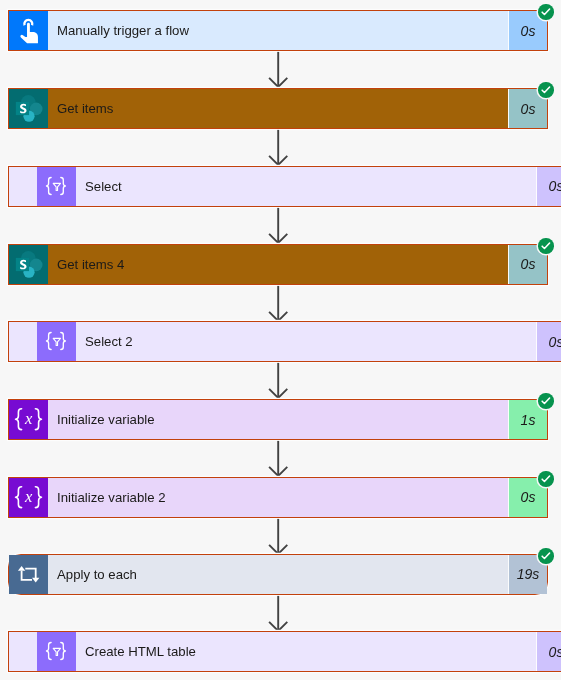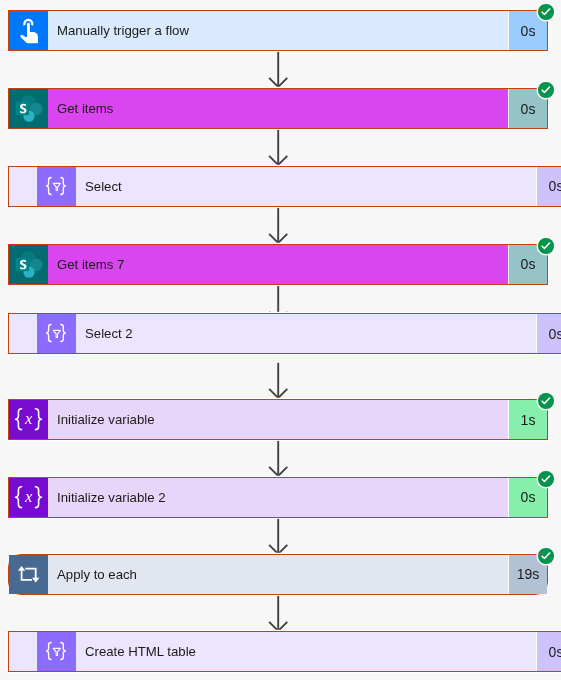--- a/index.html
+++ b/index.html
@@ -6,21 +6,21 @@
   html,body{margin:0;padding:0;}
   body{
     width:561px;height:680px;overflow:hidden;
     background:#f7f7f7;
     font-family:"Liberation Sans",sans-serif;
   }
   #flow{position:relative;width:561px;height:680px;}
 
   .step{position:absolute;left:0;width:561px;height:41px;}
   .step.s0{top:10.0px}  .step.s1{top:88.0px}  .step.s2{top:165.8px}
-  .step.s3{top:243.8px}  .step.s4{top:313px}  .step.s5{top:399.0px}
+  .step.s3{top:243.8px}  .step.s4{top:321.0px}  .step.s5{top:399.0px}
   .step.s6{top:476.8px}  .step.s7{top:553.8px}  .step.s8{top:631.3px}
 
   .connector{position:absolute;left:0;width:561px;height:38px;}
   .connector.c1{top:51.0px}  .connector.c2{top:129.0px}  .connector.c3{top:206.8px}
   .connector.c4{top:284.8px}  .connector.c5{top:362.0px}  .connector.c6{top:440.0px}
   .connector.c7{top:517.8px}  .connector.c8{top:594.8px}
 
   .card{
     position:absolute;left:8px;top:0;width:538px;height:39px;
     border:1px solid #c2410c;
@@ -28,37 +28,37 @@
     display:flex;align-items:flex-end;
   }
   .card-inner{display:flex;align-items:stretch;width:100%;overflow:hidden;}
   .icon-box{width:39px;height:39px;flex:0 0 39px;position:relative;overflow:hidden;}
   .icon-box svg{display:block;position:absolute;left:-1px;top:-1px;}
   .card-body{flex:1 1 auto;display:flex;align-items:center;min-width:0;}
   .card-title{font-size:13.2px;color:#1b1a19;padding-left:9px;white-space:nowrap;
               overflow:hidden;text-overflow:ellipsis;}
   .duration{width:38px;flex:0 0 38px;border-left:1px solid rgba(255,255,255,0.95);
             display:flex;align-items:center;justify-content:center;
-            font-size:14px;color:#1b1a19;}
+            font-size:14px;color:#1b1a19;font-style:italic;}
 
   .status{position:absolute;right:-6.6px;top:-6.7px;width:15.4px;height:15.4px;border-radius:50%;
           background:#06934e;box-shadow:0 0 0 1.5px #f7f7f7;
           display:flex;align-items:center;justify-content:center;}
   .status svg{display:block;}
 
   
   .arrow-line{stroke:#424242;}
 
   
   .t-trigger   .icon-box{background:#0078fb;}
   .t-trigger   .card    {background:#d9eafe;}
   .t-trigger   .duration{background:#99cbfd;}
 
   .t-sharepoint .icon-box{background:#036c70;}
-  .t-sharepoint .card    {background:#d946ef;}
+  .t-sharepoint .card    {background:#a16207;}
   .t-sharepoint .duration{background:#95c3c7;}
 
   .t-dataop    .icon-box{background:#8c6cfc;}
   .t-dataop    .card    {background:#ebe5fe;padding-left:28px;}
   .t-dataop    .duration{background:#cec2fd;}
 
   .t-variables .icon-box{background:#770bd2;}
   .t-variables .card    {background:#e8d6fa;}
   .t-variables .duration{background:#86efac;}
 
@@ -169,21 +169,21 @@
         <div class="icon-box">
           <svg width="39" height="39" viewBox="0 0 39 39">
           <circle cx="20.3" cy="14.4" r="7.3" fill="#08797f"></circle>
           <circle cx="28.2" cy="20.9" r="6.3" fill="#14868e"></circle>
           <circle cx="21.0" cy="28.2" r="5.6" fill="#28b3c4"></circle>
           <rect x="7.84" y="13.9" width="13.2" height="13.2" fill="#038387"></rect>
           <path fill="#fff" d="M15.5 15.85c-2.05 0-3.45 1.1-3.45 2.76 0 1.33.82 2.19 2.62 2.87 1.32.5 1.71.82 1.71 1.37 0 .57-.55.95-1.42.95-.98 0-2.04-.37-2.78-.95v1.9c.66.39 1.68.61 2.73.61 2.2 0 3.62-1.13 3.62-2.84 0-1.37-.79-2.17-2.64-2.88-1.27-.49-1.66-.8-1.66-1.34 0-.53.49-.88 1.32-.88.87 0 1.8.3 2.47.8v-1.78c-.63-.32-1.47-.59-2.52-.59z"></path>
         </svg>
         </div>
         <div class="card-body">
-          <span class="card-title">Get items 7</span>
+          <span class="card-title">Get items 4</span>
         </div>
         <div class="duration">0s</div>
       </div>
       <div class="status" title="Succeeded">
         <svg width="15.4" height="15.4" viewBox="0 0 15.4 15.4">
         <path fill="none" stroke="#fff" stroke-width="1.55" stroke-linecap="round" stroke-linejoin="round" d="M4.15 8.2L6.45 10.5 11.6 4.95"></path>
       </svg>
       </div>
     </div>
   </div>

